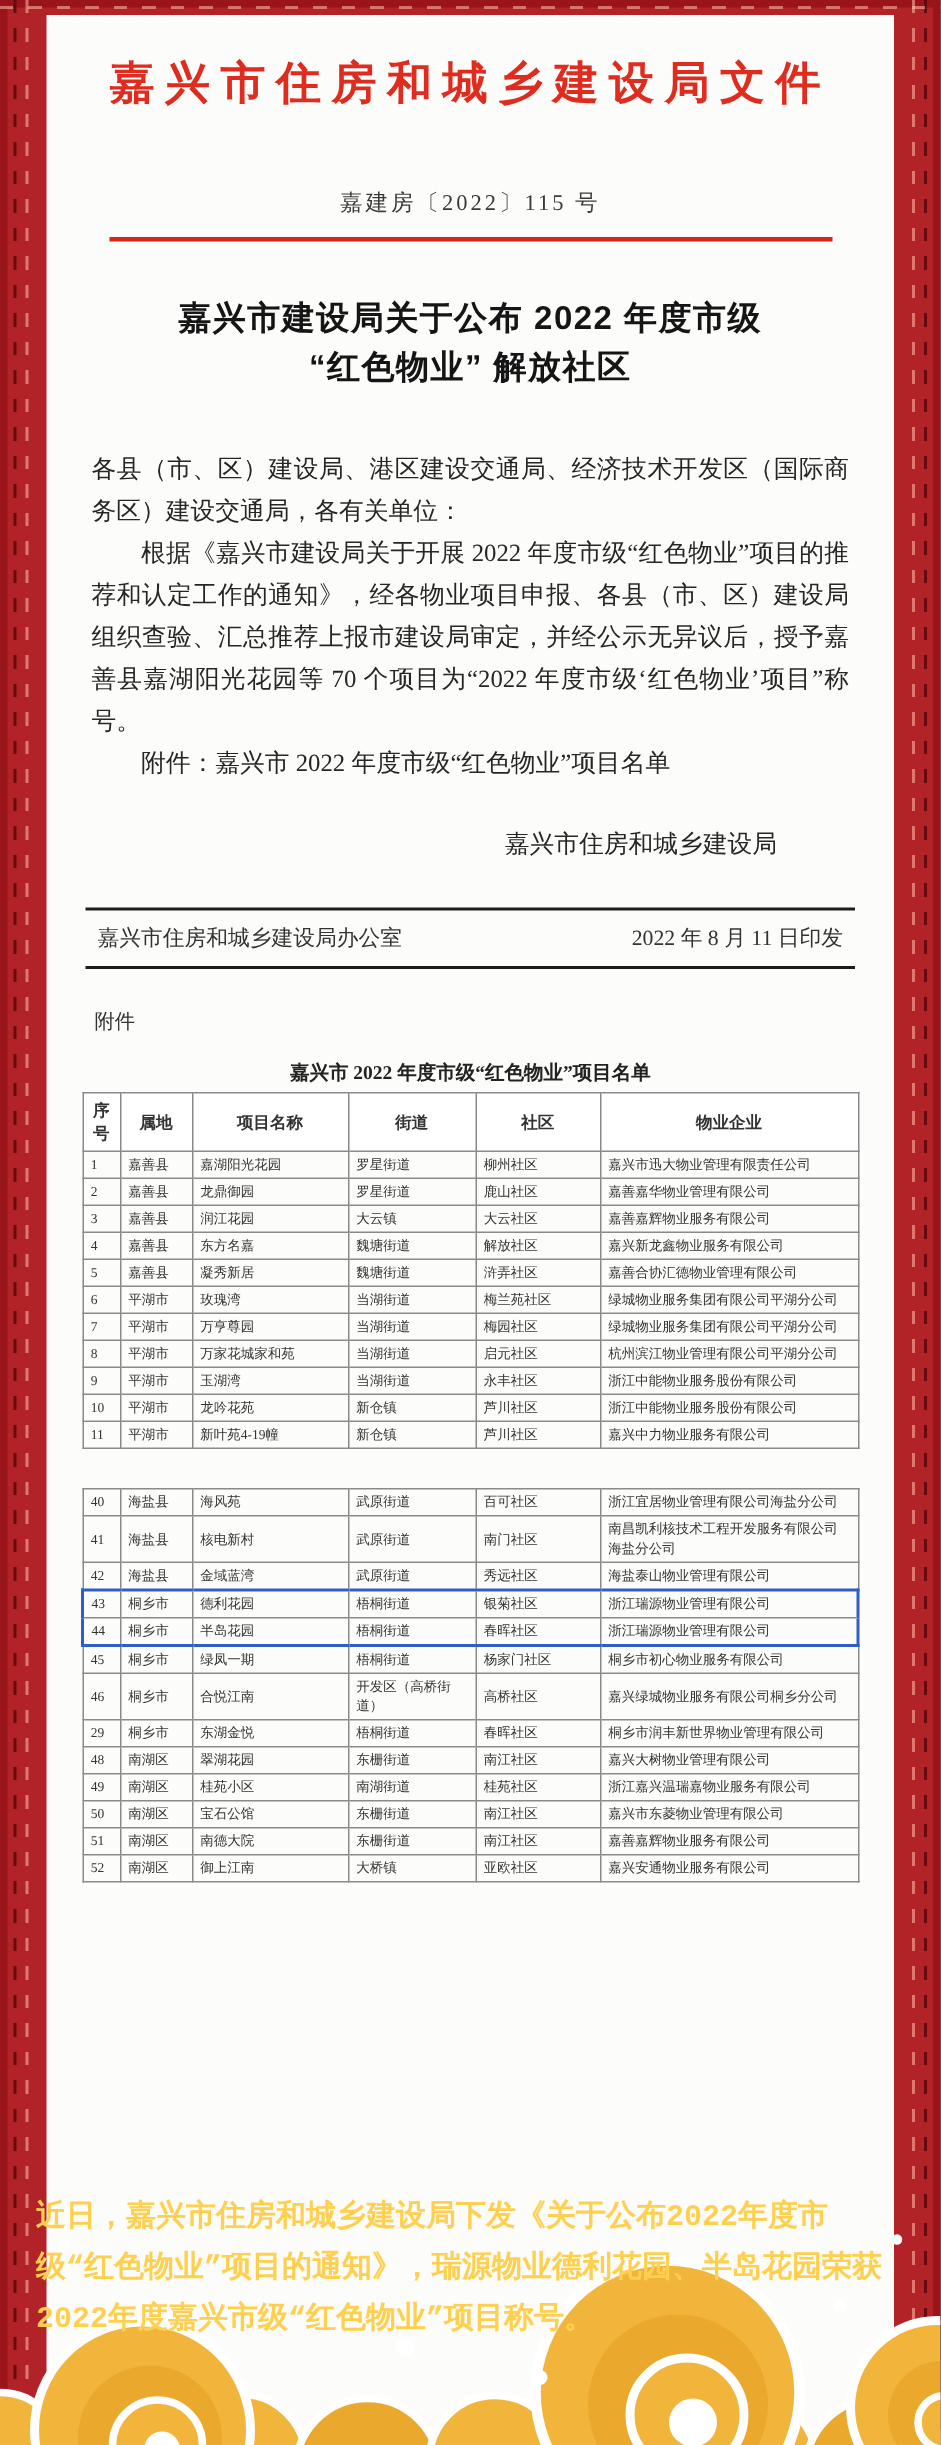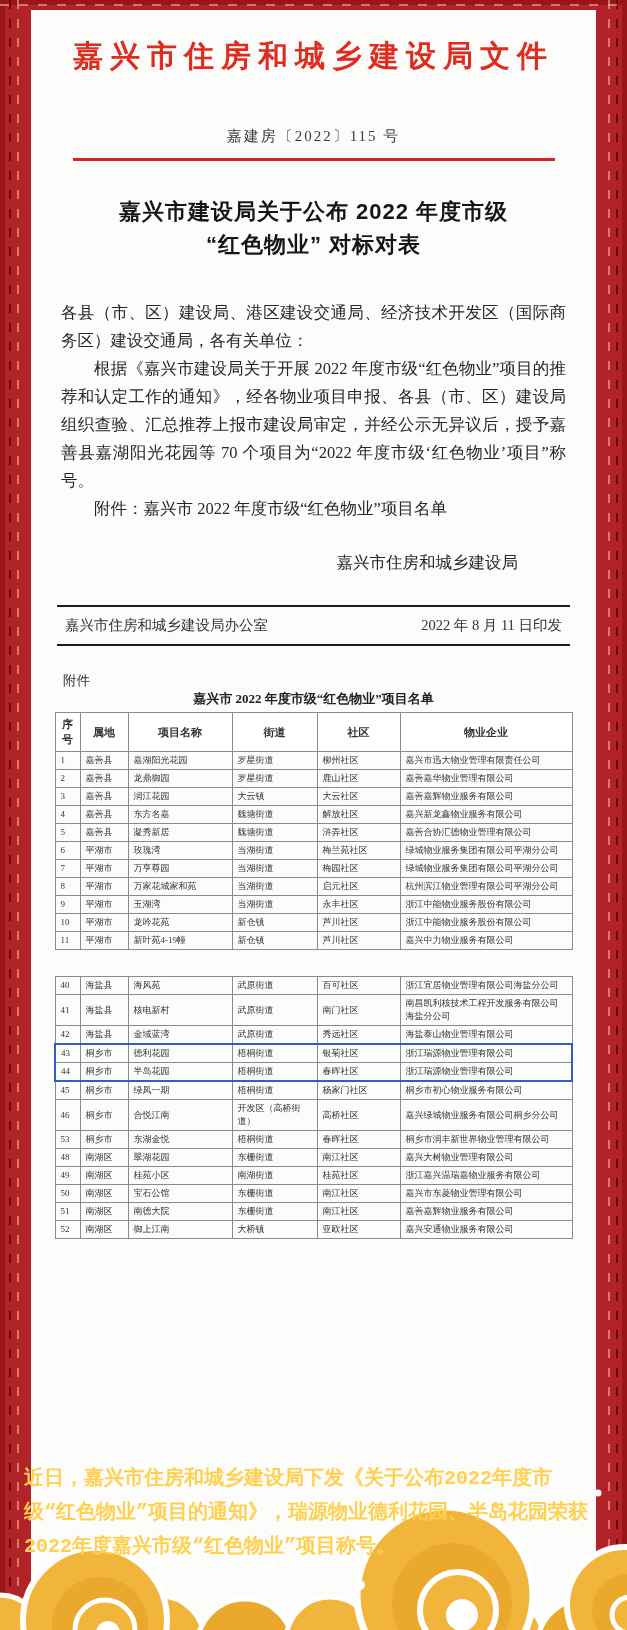--- a/index.html
+++ b/index.html
@@ -23,21 +23,21 @@
   .body-text p{margin:0;}
   .body-text p.indent{text-indent:2em;}
   .attach-line{margin-top:42px;}
   .sig{margin-top:26px;text-align:right;font-size:16.5px;line-height:28px;}
   .sig .issuer{padding-right:48px;}
   .sig .date{padding-right:72px;}
   .print-box{margin:28px 26px 0;border-top:2px solid #1c1c1c;border-bottom:2px solid #1c1c1c;
              display:flex;justify-content:space-between;align-items:center;
              padding:9px 8px;font-size:14.5px;color:#333;}
   .appendix-label{margin:26px 0 0 32px;font-size:13.5px;color:#333;}
-  .table-title{margin-top:0;text-align:center;font-weight:700;font-size:13px;color:#222;}
+  .table-title{margin-top:16px;text-align:center;font-weight:700;font-size:13px;color:#222;}
   .doc-table{margin:4px auto 0;width:517px;border-collapse:collapse;table-layout:fixed;
              font-size:9px;color:#333;}
   .doc-table.part2{margin-top:26px;}
   .doc-table th{font-weight:700;font-size:11px;text-align:center;padding:4px 2px;background:#fff;}
   .doc-table td{padding:2px 5px;line-height:13px;overflow:hidden;}
   .doc-table th,.doc-table td{border:1px solid #8a8a8a;}
   .doc-table col.c1{width:25px;} .doc-table col.c2{width:48px;} .doc-table col.c3{width:104px;}
   .doc-table col.c4{width:85px;} .doc-table col.c5{width:83px;} .doc-table col.c6{width:172px;}
   tr.hl-top td{border-top:2.5px solid #2e5fc6;}
   tr.hl-bottom td{border-bottom:2.5px solid #2e5fc6;}
@@ -62,21 +62,21 @@
   <div class="paper">
 
     <div class="doc-head">嘉兴市住房和城乡建设局文件</div>
 
     <div class="doc-num">嘉建房〔2022〕115 号</div>
 
     <div class="red-rule"></div>
 
     <div class="notice-title">
       <div>嘉兴市建设局关于公布 2022 年度市级</div>
-      <div>“红色物业” 对标对表</div>
+      <div>“红色物业” 解放社区</div>
     </div>
 
     <div class="body-text">
       <p>各县（市、区）建设局、港区建设交通局、经济技术开发区（国际商务区）建设交通局，各有关单位：</p>
       <p class="indent">根据《嘉兴市建设局关于开展 2022 年度市级“红色物业”项目的推荐和认定工作的通知》，经各物业项目申报、各县（市、区）建设局组织查验、汇总推荐上报市建设局审定，并经公示无异议后，授予嘉善县嘉湖阳光花园等 70 个项目为“2022 年度市级‘红色物业’项目”称号。</p>
       <p class="indent attach-line">附件：嘉兴市 2022 年度市级“红色物业”项目名单</p>
       <div class="sig">
         <div class="issuer">嘉兴市住房和城乡建设局</div>
       </div>
     </div>
@@ -262,21 +262,21 @@
           </tr>
           <tr>
             <td>46</td>
             <td>桐乡市</td>
             <td>合悦江南</td>
             <td>开发区（高桥街道）</td>
             <td>高桥社区</td>
             <td>嘉兴绿城物业服务有限公司桐乡分公司</td>
           </tr>
           <tr>
-            <td>53</td>
+            <td>29</td>
             <td>桐乡市</td>
             <td>东湖金悦</td>
             <td>梧桐街道</td>
             <td>春晖社区</td>
             <td>桐乡市润丰新世界物业管理有限公司</td>
           </tr>
           <tr>
             <td>48</td>
             <td>南湖区</td>
             <td>翠湖花园</td>

